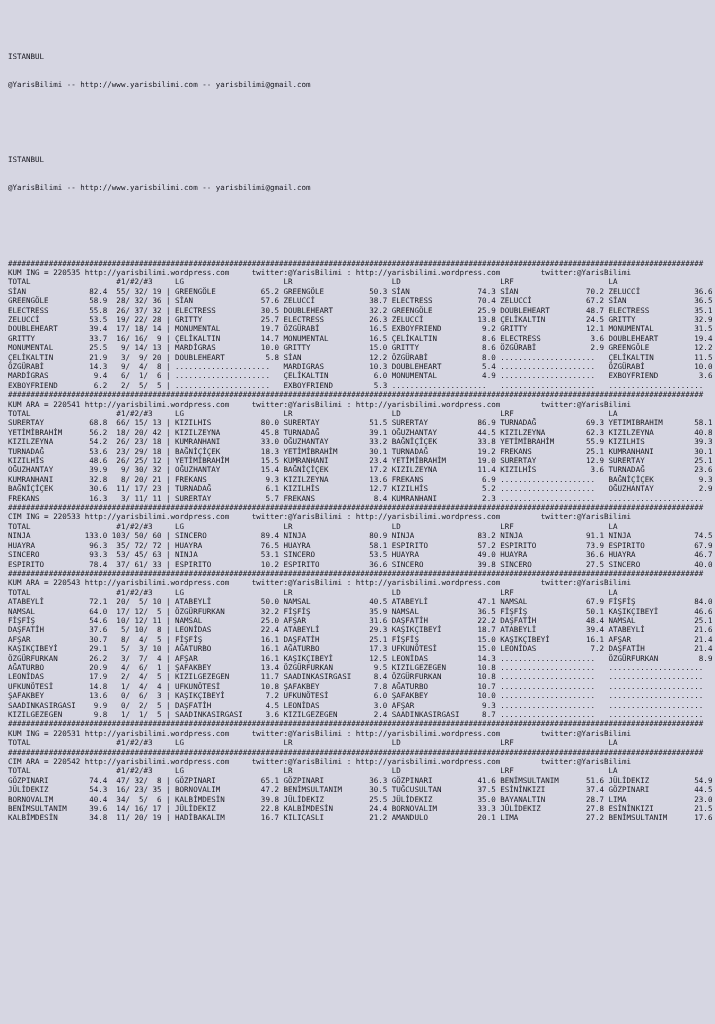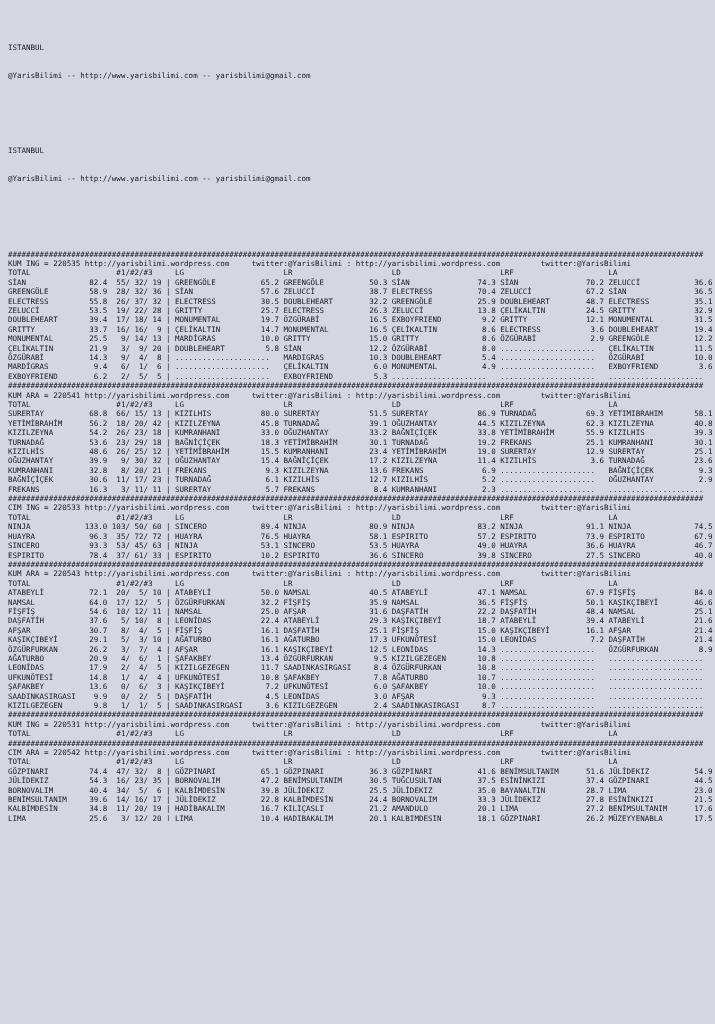--- a/index.html
+++ b/index.html
@@ -1,18 +1,18 @@
 <!DOCTYPE html>
 <html><head>
 <meta charset="utf-8">
 <style>
   html,body{margin:0;padding:0;background:#d6d6e2;}
   .doc{
     width:715px;height:821px;overflow:hidden;box-sizing:border-box;
-    padding:5px 0 0 8px;
+    padding:14px 0 0 8px;
     font-family:"DejaVu Sans Mono",monospace;
     font-size:7.5px;line-height:9.4px;
     color:#16161f;
     white-space:pre;
   }
   .doc div,.doc pre{margin:0;padding:0;font:inherit;white-space:pre;}
   .sp3{height:28.2px;}
   .sp1{height:9.4px;}
 </style>
 </head>

